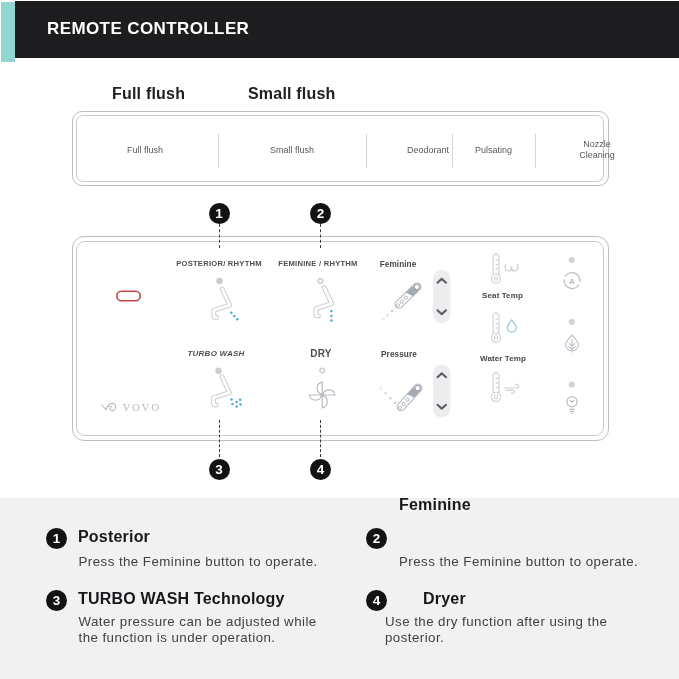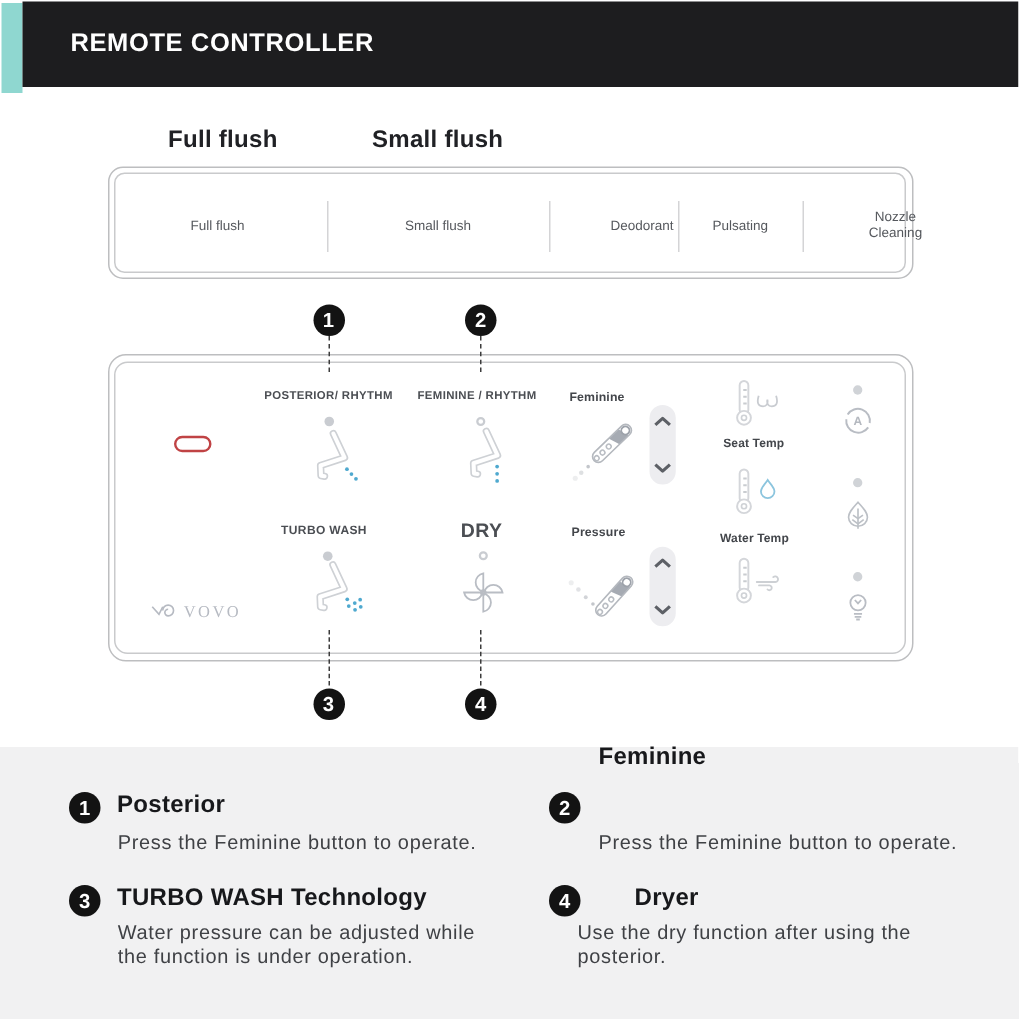--- a/index.html
+++ b/index.html
@@ -62,22 +62,22 @@
   <div class="vdash" style="left:218.5px; top:224px; height:24px;"></div>
   <div class="vdash" style="left:320px; top:224px; height:24px;"></div>
 
   <div class="abs panel-outer" style="left:71.5px; top:236px; width:537px; height:204.5px; border-radius:12px;">
     <div class="panel-inner" style="border-radius:9px;"></div>
   </div>
 
   <div class="plabel plabel-sm" style="left:159px; top:259.5px; width:120px;">POSTERIOR/ RHYTHM</div>
   <div class="plabel plabel-sm" style="left:258px; top:259.5px; width:120px;">FEMININE / RHYTHM</div>
   <div class="plabel plabel-md" style="left:358px; top:259.5px; width:80px;">Feminine</div>
-  <div class="plabel plabel-sm" style="left:156px; top:350px; width:120px; font-size:8px;">TURBO WASH</div>
-  <div class="plabel plabel-sm" style="left:261px; top:350px; width:120px; font-size:13px;">DRY</div>
+  <div class="plabel plabel-sm" style="left:156px; top:350px; width:120px; font-size:8px;font-style:italic;">TURBO WASH</div>
+  <div class="plabel plabel-sm" style="left:261px; top:350px; width:120px; font-size:10px;">DRY</div>
   <div class="plabel plabel-md" style="left:359px; top:350px; width:80px;">Pressure</div>
   <div class="plabel plabel-md" style="left:462.5px; top:290.5px; width:80px; font-size:8px;">Seat Temp</div>
   <div class="plabel plabel-md" style="left:463px; top:353.5px; width:80px; font-size:8px;">Water Temp</div>
 
   <svg class="abs" style="left:71.5px; top:236px;" width="537" height="204.5" viewBox="71.5 236 537 204.5" fill="none">
     <defs>
       <g id="person">
         <path d="M0.1,0 L7.6,16.1 L-8.4,21.3 L-8.1,28.1 L-5.7,28.5" stroke="#ced1d5" stroke-width="4.9" stroke-linecap="round" stroke-linejoin="round" fill="none"></path>
         <path d="M0.1,0 L7.6,16.1 L-8.4,21.3 L-8.1,28.1 L-5.7,28.5" stroke="#ffffff" stroke-width="2.7" stroke-linecap="round" stroke-linejoin="round" fill="none"></path>
       </g>

